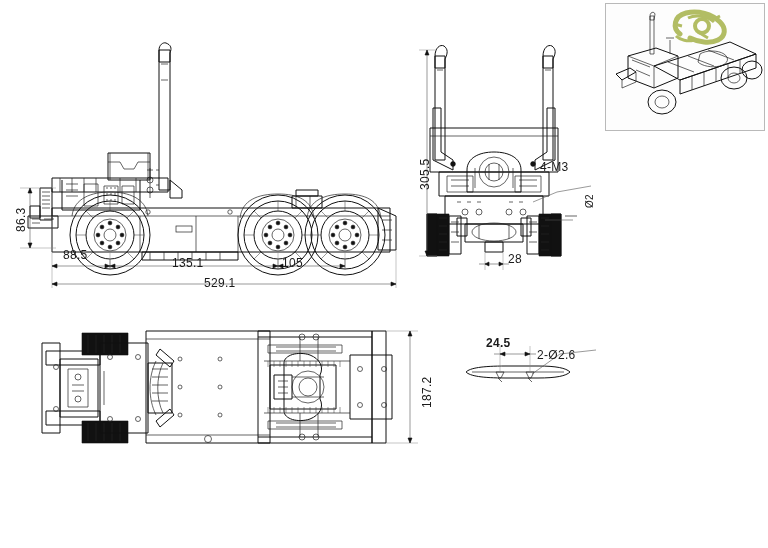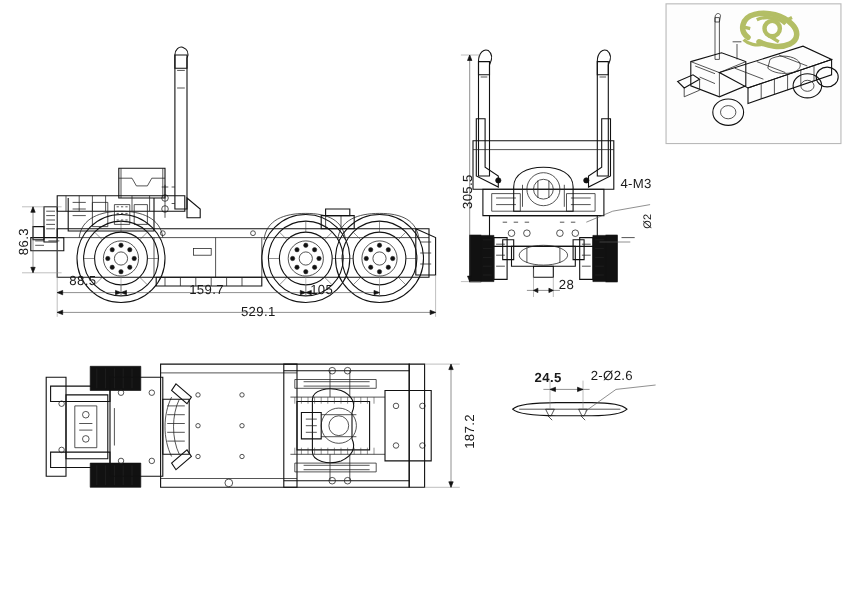--- a/index.html
+++ b/index.html
@@ -207,23 +207,23 @@
         <path class="extline" d="M52,250 L52,268"></path>
         <path class="dimline" d="M52,264 L396,264"></path>
         <path class="fill-dark" d="M52,264 l5,-2 l0,4 z"></path>
         <path class="fill-dark" d="M396,264 l-5,-2 l0,4 z"></path>
       </g>
     </svg>
   </div>
 
   <div class="dim-text vert" style="left:14px; top:232px;">86.3</div>
   <div class="dim-text" style="left:63px; top:248px;">88.5</div>
-  <div class="dim-text" style="left:172px; top:256px;">159.7</div>
+  <div class="dim-text" style="left:172px; top:256px;">135.1</div>
   <div class="dim-text" style="left:282px; top:256px;">105</div>
-  <div class="dim-text" style="left:219px; top:276px;">529.1</div>
+  <div class="dim-text" style="left:204px; top:276px;">529.1</div>
 
   <div class="view" style="left:405px; top:20px; width:215px; height:260px;">
     <svg width="215" height="260" viewBox="0 0 215 260">
 
       <g>
         <path class="ln" d="M30,36 L30,140 L40,140 L40,36 Z" fill="#fff"></path>
         <path class="ln" d="M30,36 C30,28 35,24 39,26 C43,29 43,33 40,39 L40,48 L30,48 Z" fill="#fff"></path>
         <path class="ln" d="M138,36 L138,140 L148,140 L148,36 Z" fill="#fff"></path>
         <path class="ln" d="M138,36 C138,28 143,24 147,26 C151,29 151,33 148,39 L148,48 L138,48 Z" fill="#fff"></path>
         <path class="ln-thin" d="M32,50 L38,50 M140,50 L146,50"></path>
@@ -306,21 +306,21 @@
       <g>
         <path class="extline" d="M80,224 L80,250 M98,232 L98,250"></path>
         <path class="dimline" d="M74,244 L104,244"></path>
         <path class="fill-dark" d="M80,244 l4,-2 l0,4 z"></path>
         <path class="fill-dark" d="M98,244 l-4,-2 l0,4 z"></path>
       </g>
     </svg>
   </div>
 
   <div class="dim-text vert" style="left:418px; top:190px;">305.5</div>
-  <div class="dim-text" style="left:564px; top:160px;">4-M3</div>
+  <div class="dim-text" style="left:540px; top:160px;">4-M3</div>
   <div class="dim-text vert" style="left:584px; top:208px; font-size:10px;">Ø2</div>
   <div class="dim-text" style="left:508px; top:252px;">28</div>
 
   <div class="view" style="left:20px; top:315px; width:420px; height:145px;">
     <svg width="420" height="145" viewBox="0 0 420 145">
 
       <g>
         <path class="ln" d="M22,28 L22,118 L40,118 L40,28 Z" fill="#fff"></path>
         <path class="ln" d="M26,36 L80,36 L80,50 L26,50 Z" fill="#fff"></path>
         <path class="ln" d="M26,96 L80,96 L80,110 L26,110 Z" fill="#fff"></path>
@@ -448,21 +448,21 @@
         <path class="fill-dark" d="M70,26 l-5,-2 l0,4 z"></path>
       </g>
 
       <g>
         <path class="dimline" d="M72,46 L100,26 L136,22"></path>
       </g>
     </svg>
   </div>
 
   <div class="dim-text" style="left:486px; top:336px;font-weight:bold;">24.5</div>
-  <div class="dim-text" style="left:537px; top:334px;">2-Ø2.6</div>
+  <div class="dim-text" style="left:537px; top:348px;">2-Ø2.6</div>
 
   <div id="inset">
     <svg width="158" height="126" viewBox="0 0 158 126">
 
       <g class="wm" transform="translate(62,4)">
         <path d="M12,26 C4,20 6,8 18,5 C30,2 44,6 52,14 C58,20 58,28 50,32 C42,36 30,34 22,30" fill="none" stroke="#9aa832" stroke-width="5" stroke-linecap="round"></path>
         <path d="M20,10 C28,6 40,8 46,14" fill="none" stroke="#9aa832" stroke-width="3"></path>
         <circle cx="34" cy="18" r="7" fill="none" stroke="#9aa832" stroke-width="4"></circle>
         <path d="M30,24 L40,30 M44,12 L52,8 M14,18 L6,16" stroke="#9aa832" stroke-width="3" fill="none"></path>
         <path d="M8,28 C12,32 20,34 26,32" stroke="#9aa832" stroke-width="3" fill="none"></path>

